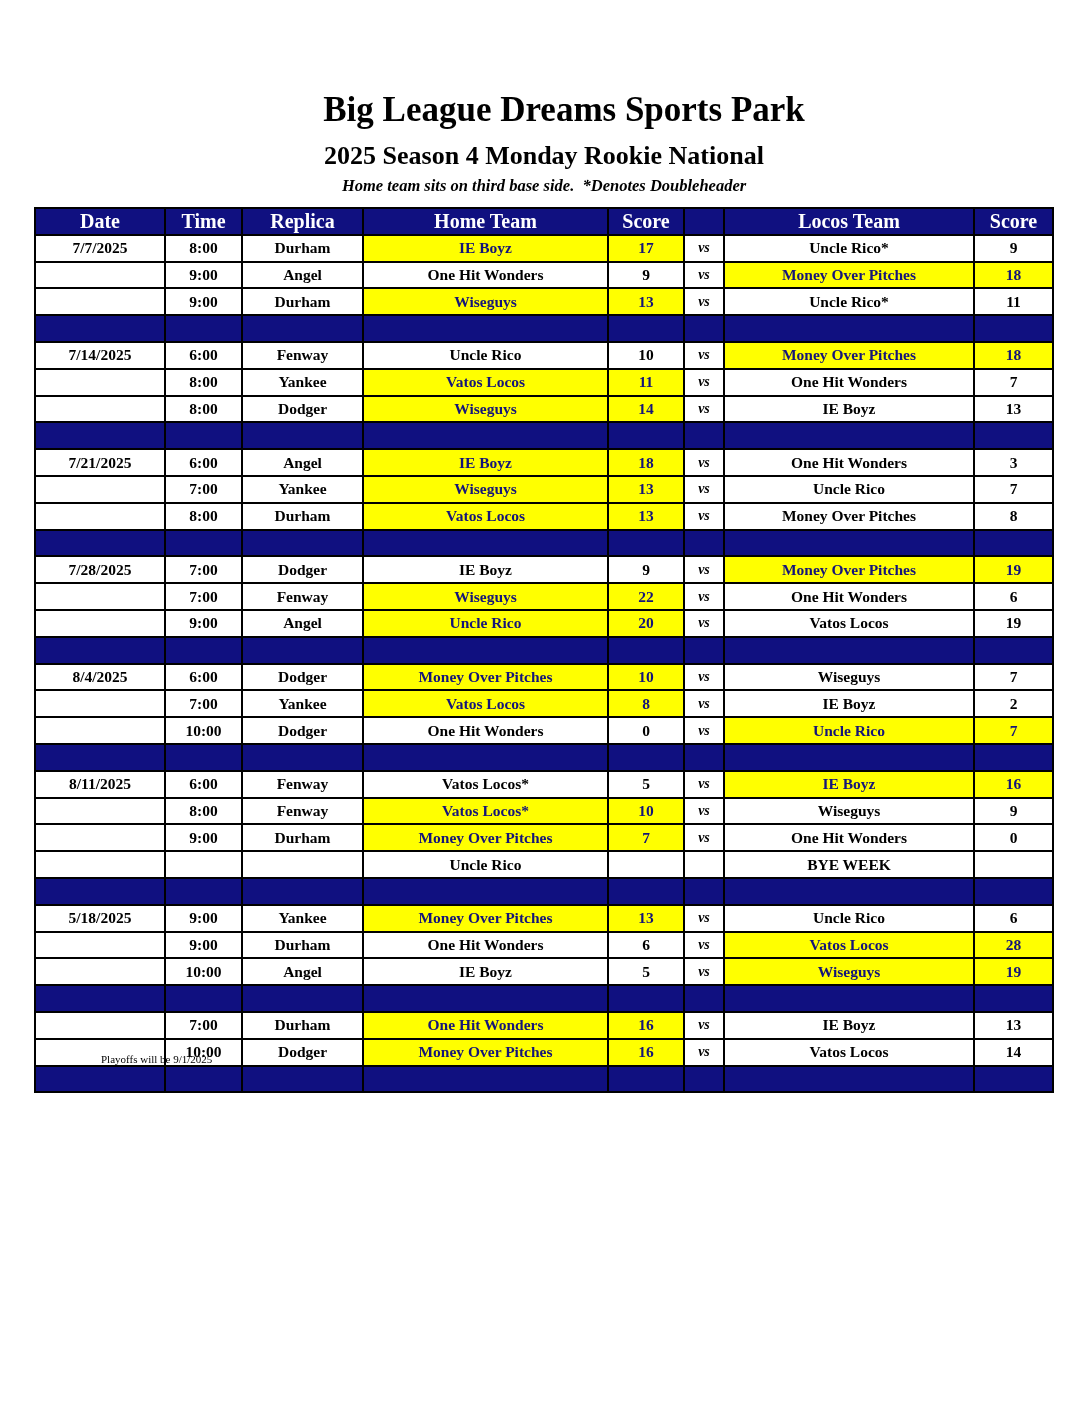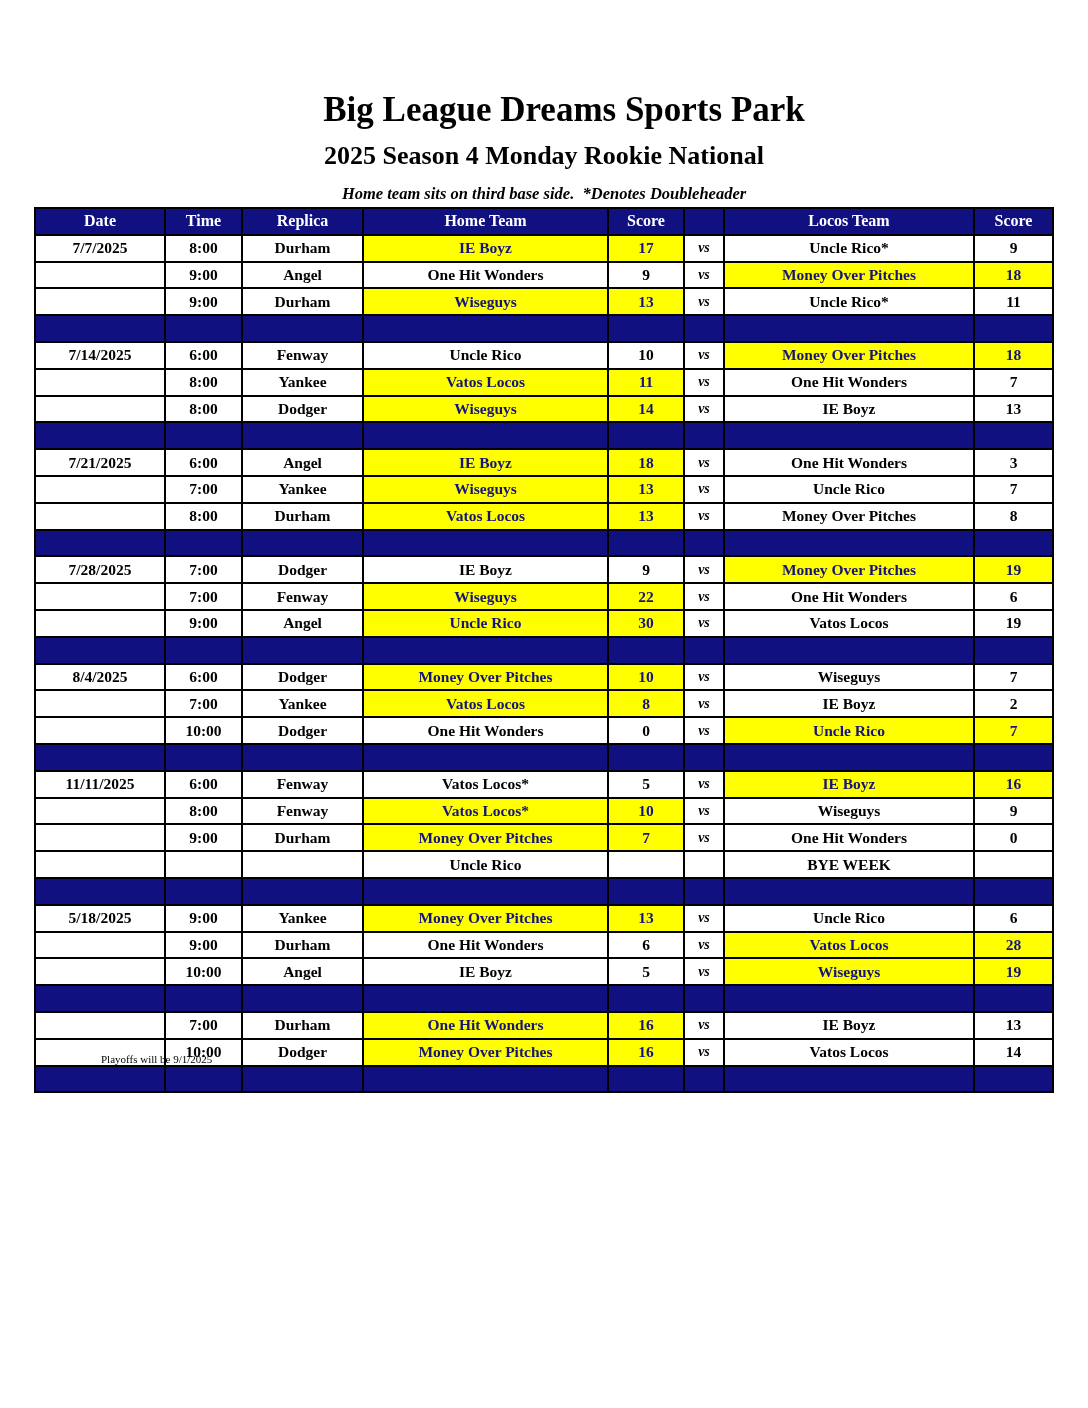--- a/index.html
+++ b/index.html
@@ -1,30 +1,30 @@
 <!DOCTYPE html>
 <html style="--navy: #101080; --yellow: #FFFF00; --header-text: #FFFFFF; --win-text: #14147A;"><head>
 <meta charset="utf-8">
 <style>
   html,body{margin:0;padding:0;background:#ffffff;}
   #page{position:relative;width:1088px;height:1408px;background:#ffffff;
         font-family:"Liberation Serif","DejaVu Serif",serif;color:#000;}
   .center-text{position:absolute;left:0;width:100%;text-align:center;font-weight:bold;line-height:1.15;}
   #title{top:90px;font-size:35px;letter-spacing:0px;margin-left:20px;}
   #subtitle{top:141px;font-size:26px;}
-  #note{top:185px;font-size:16.5px;font-style:italic;white-space:pre;}
+  #note{top:177px;font-size:16.5px;font-style:italic;white-space:pre;}
   #footer{position:absolute;top:1053px;left:101px;font-size:11px;font-weight:normal;}
 
   table#schedule{position:absolute;top:207px;left:34px;border-collapse:collapse;table-layout:fixed;}
   #schedule th,#schedule td{
       border:2px solid #000;height:24.8px;padding:0 2px;
       text-align:center;vertical-align:middle;
       font-weight:bold;font-size:15.5px;overflow:hidden;white-space:nowrap;
   }
-  #schedule thead th{background:var(--navy,#101080);color:var(--header-text,#fff);font-size:16px;}
+  #schedule thead th{background:var(--navy,#101080);color:var(--header-text,#fff);font-size:20px;}
   #schedule tr.sep td{background:var(--navy,#101080);}
   #schedule td.win{background:var(--yellow,#ff0);color:var(--win-text,#14147a);}
   #schedule td.vs{font-style:italic;font-size:14px;margin-top:8px;}
 </style>
 </head>
 <body>
 
 <div id="page">
   <div id="title" class="center-text">Big League Dreams Sports Park</div>
   <div id="subtitle" class="center-text">2025 Season 4 Monday Rookie National</div>
@@ -192,21 +192,21 @@
           <td class="win">22</td>
           <td class="vs">vs</td>
           <td>One Hit Wonders</td>
           <td>6</td>
         </tr>
         <tr>
           <td></td>
           <td>9:00</td>
           <td>Angel</td>
           <td class="win">Uncle Rico</td>
-          <td class="win">30</td>
+          <td class="win">20</td>
           <td class="vs">vs</td>
           <td>Vatos Locos</td>
           <td>19</td>
         </tr>
         <tr class="sep">
           <td></td>
           <td></td>
           <td></td>
           <td></td>
           <td></td>
@@ -248,21 +248,21 @@
           <td></td>
           <td></td>
           <td></td>
           <td></td>
           <td></td>
           <td></td>
           <td></td>
           <td></td>
         </tr>
         <tr>
-          <td>11/11/2025</td>
+          <td>8/11/2025</td>
           <td>6:00</td>
           <td>Fenway</td>
           <td>Vatos Locos*</td>
           <td>5</td>
           <td class="vs">vs</td>
           <td class="win">IE Boyz</td>
           <td class="win">16</td>
         </tr>
         <tr>
           <td></td>

